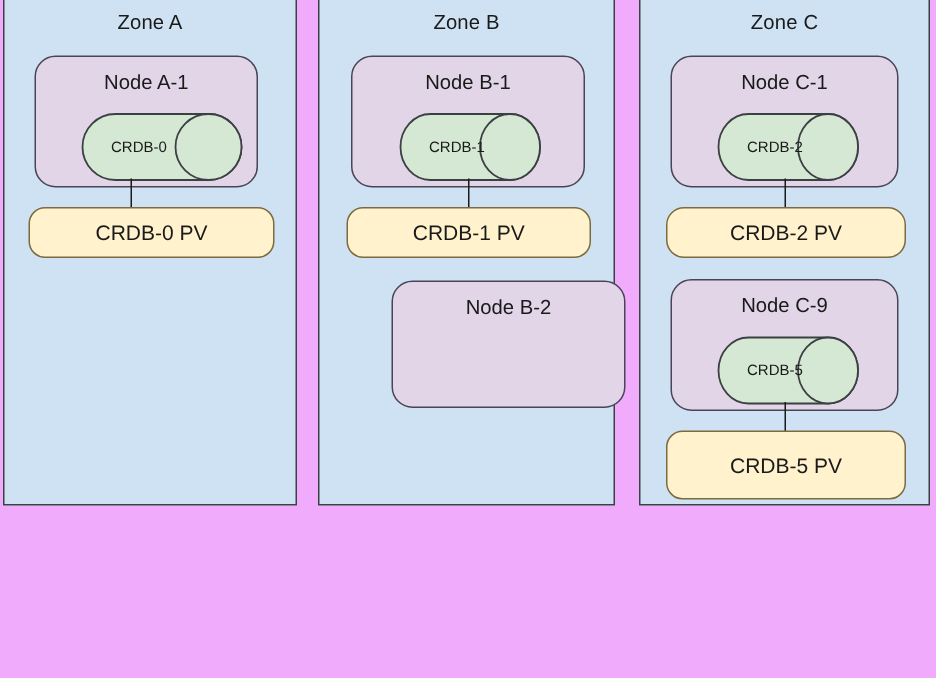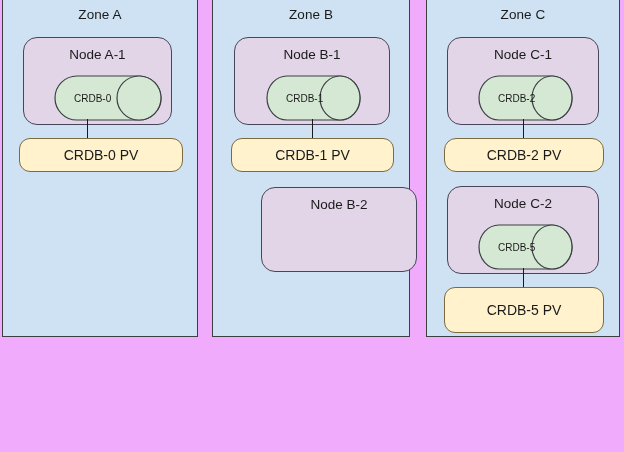--- a/index.html
+++ b/index.html
@@ -167,21 +167,21 @@
         </svg>
         <div class="cyl-label">CRDB-2</div>
       </div>
     </div>
 
     <div class="connector" style="left:96px; top:120px; height:20px;"></div>
 
     <div class="pv" style="left:17px; top:139px; width:160px; height:34px;border-radius:12px;">CRDB-2 PV</div>
 
     <div class="node" style="left:20px; top:187px; width:152px; height:88px;">
-      <div class="node-title">Node C-2</div>
+      <div class="node-title">Node C-9</div>
 
       <div class="cyl" style="left:30px; top:37px; width:95px; height:46px;">
         <svg width="95" height="46" viewBox="0 0 95 46">
           <path d="M21,1 H74 A20,22 0 0 1 74,45 H21 A20,22 0 0 1 21,1 Z" fill="#d5e8d4" stroke="#3c4043" stroke-width="1.2"></path>
           <ellipse cx="74" cy="23" rx="20" ry="22" fill="#d5e8d4" stroke="#3c4043" stroke-width="1.2"></ellipse>
         </svg>
         <div class="cyl-label">CRDB-5</div>
       </div>
     </div>
 

